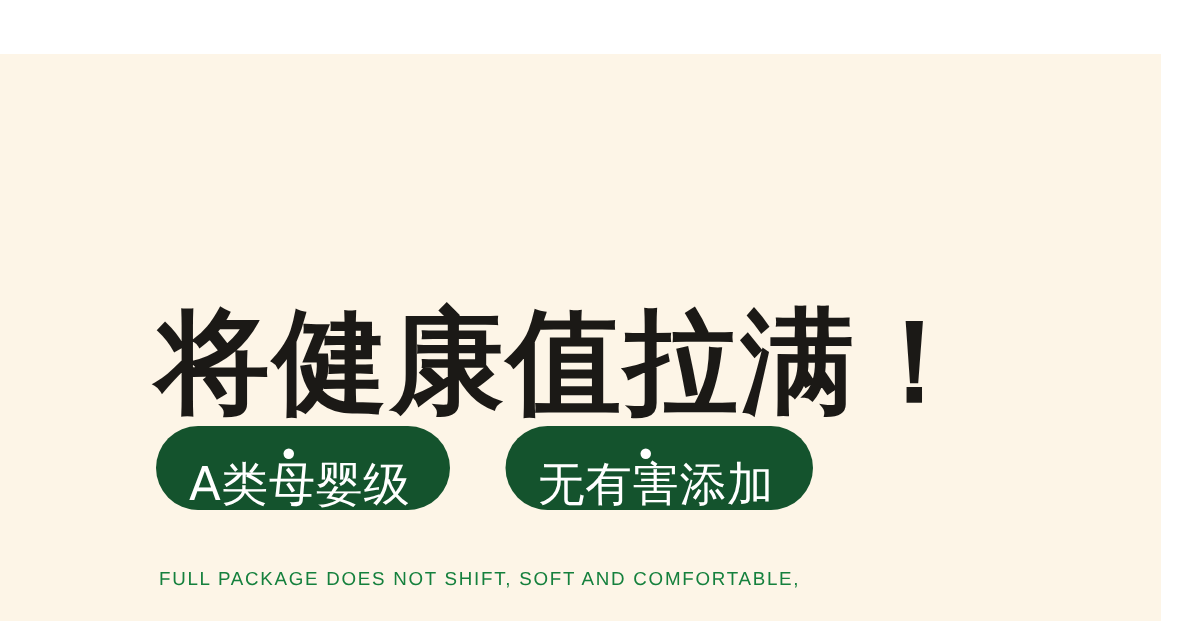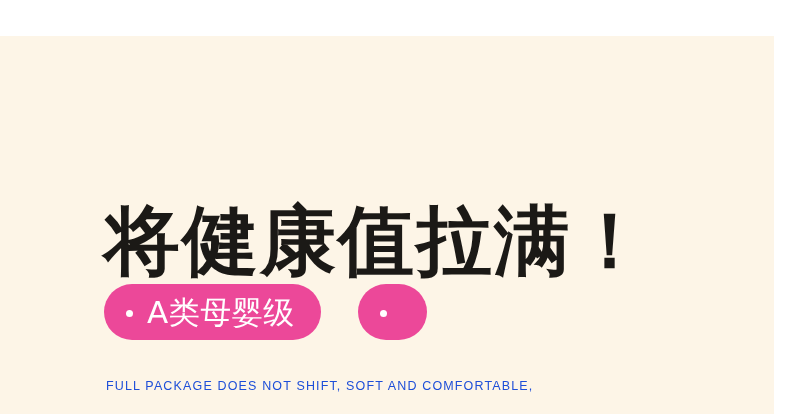--- a/index.html
+++ b/index.html
@@ -45,23 +45,23 @@
     top: 248px;
     display: flex;
     flex-direction: row;
     align-items: center;
     gap: 37px;
   }
 
   .pill {
     height: 56px;
     border-radius: 28px;
-    background: #ec4899;
+    background: #14532d;
     display: flex;
-    flex-direction: row;
+    flex-direction: column;
     align-items: center;
     padding: 0 26px 0 22px;
     box-sizing: border-box;
     user-select: none;
     justify-content: flex-end;
   }
 
   .pill-dot {
     width: 7px;
     height: 7px;
@@ -83,21 +83,21 @@
   }
 
   
   #caption {
     position: absolute;
     left: 106px;
     top: 338px;
     font-family: "Liberation Sans", "DejaVu Sans", sans-serif;
     font-size: 12.5px;
     font-weight: 400;
-    color: #1d4ed8;
+    color: #15803d;
     letter-spacing: 1.15px;
     line-height: 24px;
     white-space: nowrap;
   }
   .caption-line {
     display: block;
   }
 </style>
 </head>
 <body>
@@ -108,20 +108,21 @@
 
   <div id="pill-row">
 
     <div class="pill">
       <span class="pill-dot"></span>
       <span class="pill-label">A类母婴级</span>
     </div>
 
     <div class="pill">
       <span class="pill-dot"></span>
+      <span class="pill-label">无有害添加</span>
     </div>
 
   </div>
 
   <div id="caption">
     <span class="caption-line">FULL PACKAGE DOES NOT SHIFT, SOFT AND COMFORTABLE,</span>
   </div>
 
 </div>
 

